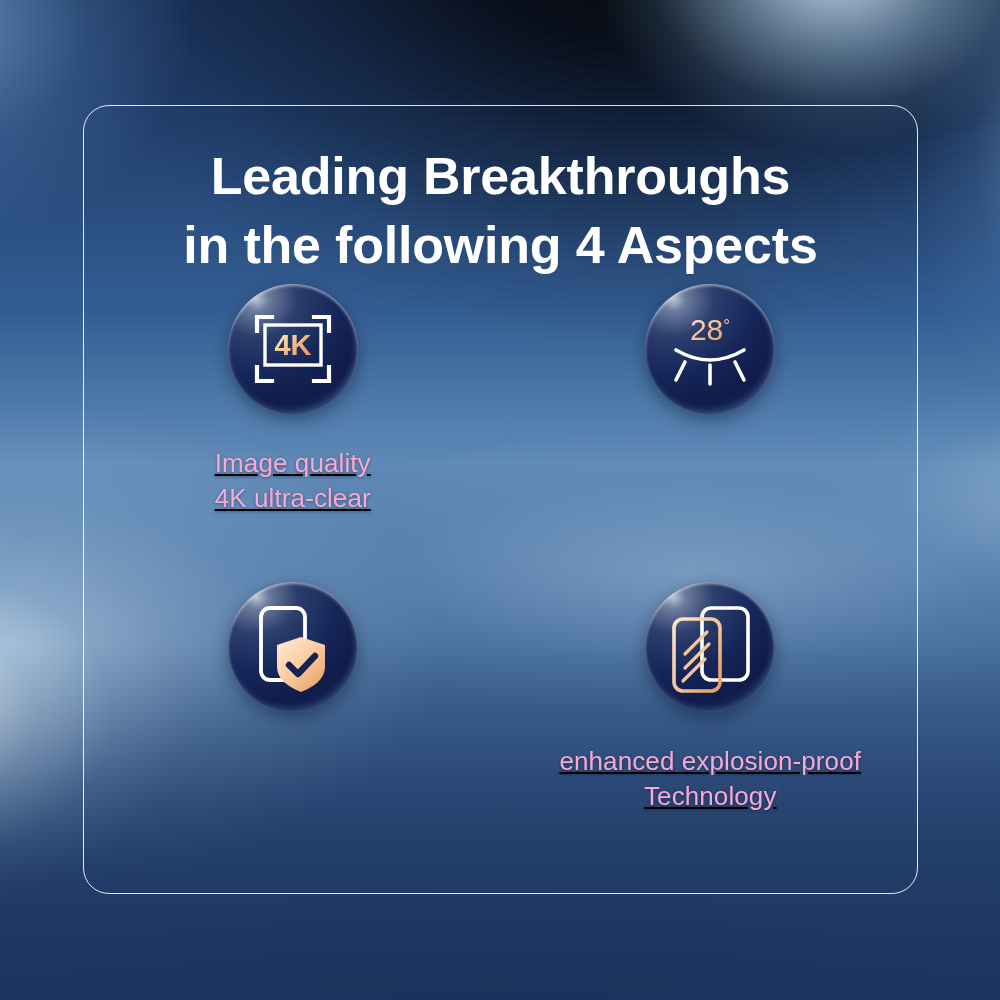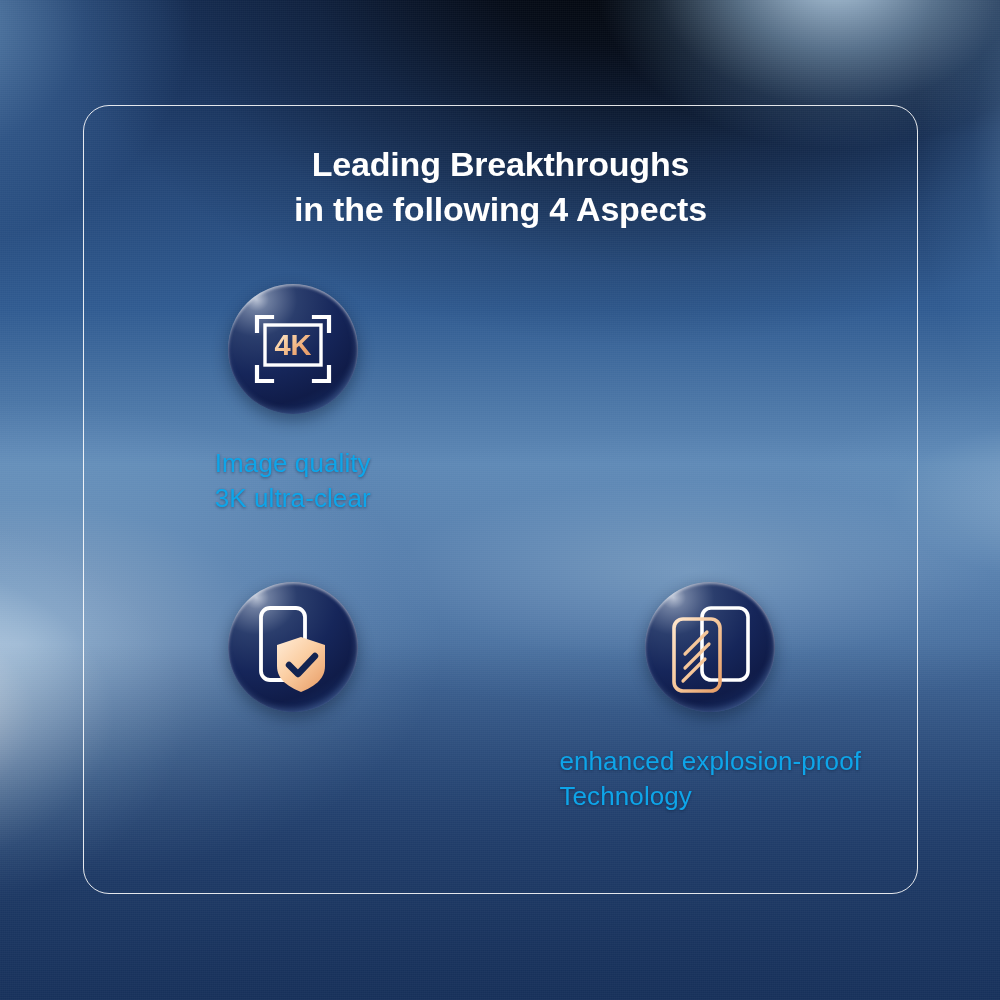--- a/index.html
+++ b/index.html
@@ -98,41 +98,42 @@
   }
 
   
   #heading {
     position: absolute;
     left: 0;
     right: 0;
     top: 36px;
     text-align: center;
     color: #ffffff;
-    font-size: 34px;
+    font-size: 52px;
     font-weight: bold;
     line-height: 1.33;
     letter-spacing: -0.2px;
   }
   #heading .line { display: block; }
 
   
   #grid {
     position: absolute;
     left: 0;
     top: 178px;
     width: 835px;
     display: grid;
     grid-template-columns: 1fr 1fr;
     grid-template-rows: 298px 298px;
   }
   .cell {
     display: flex;
     flex-direction: column;
     align-items: center;
+    text-decoration: underline;
   }
   .badge {
     position: relative;
     width: 130px;
     height: 130px;
     border-radius: 50%;
     background:
       radial-gradient(120% 110% at 22% 12%,
         #b9c2d4 0%,
         #6c7c9e 8%,
@@ -147,21 +148,22 @@
       0 6px 16px rgba(6,18,40,0.4);
   }
   .badge svg {
     position: absolute;
     inset: 0;
     width: 130px;
     height: 130px;
   }
   .caption {
     margin-top: 32px;
-    color: #0ea5e9;
+    text-align: center;
+    color: #f9a8d4;
     font-size: 26px;
     line-height: 1.33;
     font-weight: normal;
     letter-spacing: 0.1px;
     text-shadow: 0 1px 3px rgba(8,22,46,0.45);
   }
   .caption .line { display: block; }
   .sup { font-size: 0.74em; vertical-align: 0.52em; }
 </style>
 </head>
@@ -206,25 +208,48 @@
               <path d="M101,83 L101,97 L86,97"></path>
             </g>
 
             <rect x="37" y="41" width="56" height="40" fill="none" stroke="#ffffff" stroke-width="3.4"></rect>
 
             <text x="65" y="71" text-anchor="middle" fill="url(#gold1)" font-family="Liberation Sans, sans-serif" font-size="29" font-weight="bold">4K</text>
           </svg>
         </div>
         <div class="caption">
           <span class="line">Image quality</span>
-          <span class="line">3K ultra-clear</span>
+          <span class="line">4K ultra-clear</span>
         </div>
       </div>
 
       <div class="cell">
+        <div class="badge">
+          <svg viewBox="0 0 130 130">
+            <defs>
+              <linearGradient id="gold2" x1="0" y1="0" x2="0.8" y2="1">
+                <stop offset="0%" stop-color="#fff2e0"></stop>
+                <stop offset="40%" stop-color="#f7cb9c"></stop>
+                <stop offset="100%" stop-color="#e99f68"></stop>
+              </linearGradient>
+            </defs>
+
+            <text x="65" y="56" text-anchor="middle" fill="url(#gold2)" font-family="Liberation Sans, sans-serif" font-size="30" font-weight="normal">
+              <tspan>28</tspan><tspan dy="-9" font-size="17">°</tspan>
+            </text>
+
+            <path d="M31,66 Q65,86 99,66" fill="none" stroke="#ffffff" stroke-width="3.6" stroke-linecap="round"></path>
+
+            <g stroke="#ffffff" stroke-width="3.6" stroke-linecap="round">
+              <line x1="40" y1="78" x2="31" y2="96"></line>
+              <line x1="65" y1="81" x2="65" y2="100"></line>
+              <line x1="90" y1="78" x2="99" y2="96"></line>
+            </g>
+          </svg>
+        </div>
       </div>
 
       <div class="cell">
         <div class="badge">
           <svg viewBox="0 0 130 130">
             <defs>
               <linearGradient id="gold3" x1="0.1" y1="0" x2="1" y2="1">
                 <stop offset="0%" stop-color="#ffe9d2"></stop>
                 <stop offset="42%" stop-color="#fbcfa4"></stop>
                 <stop offset="100%" stop-color="#e79a63"></stop>

